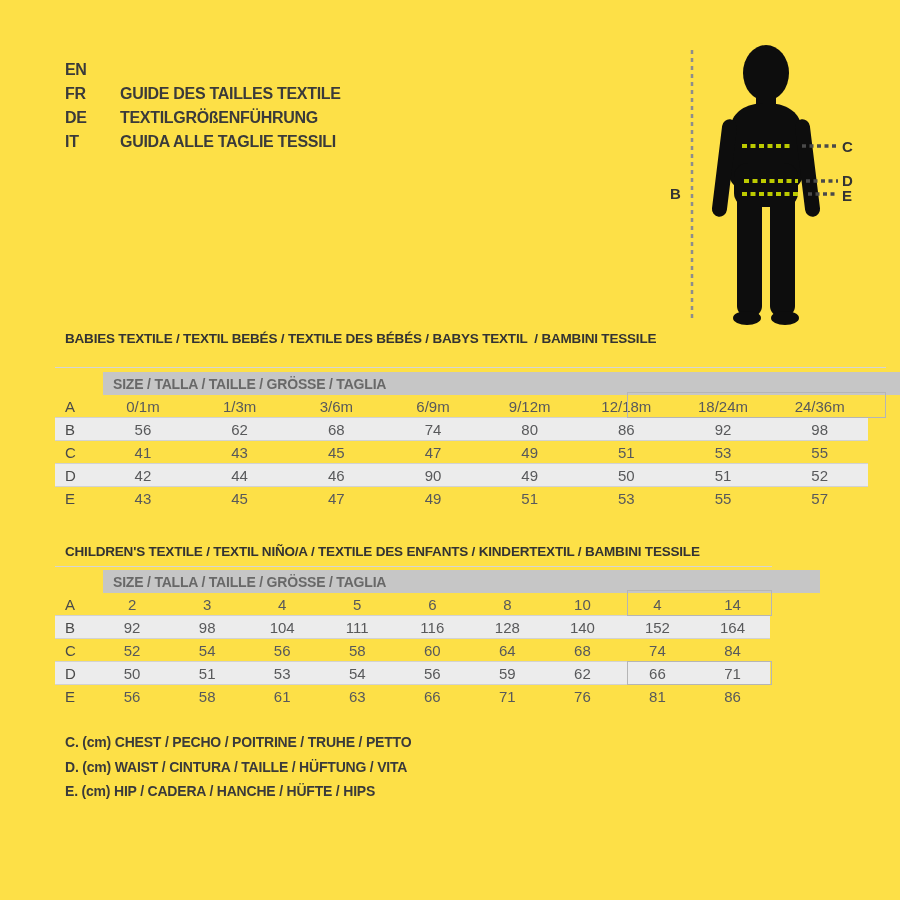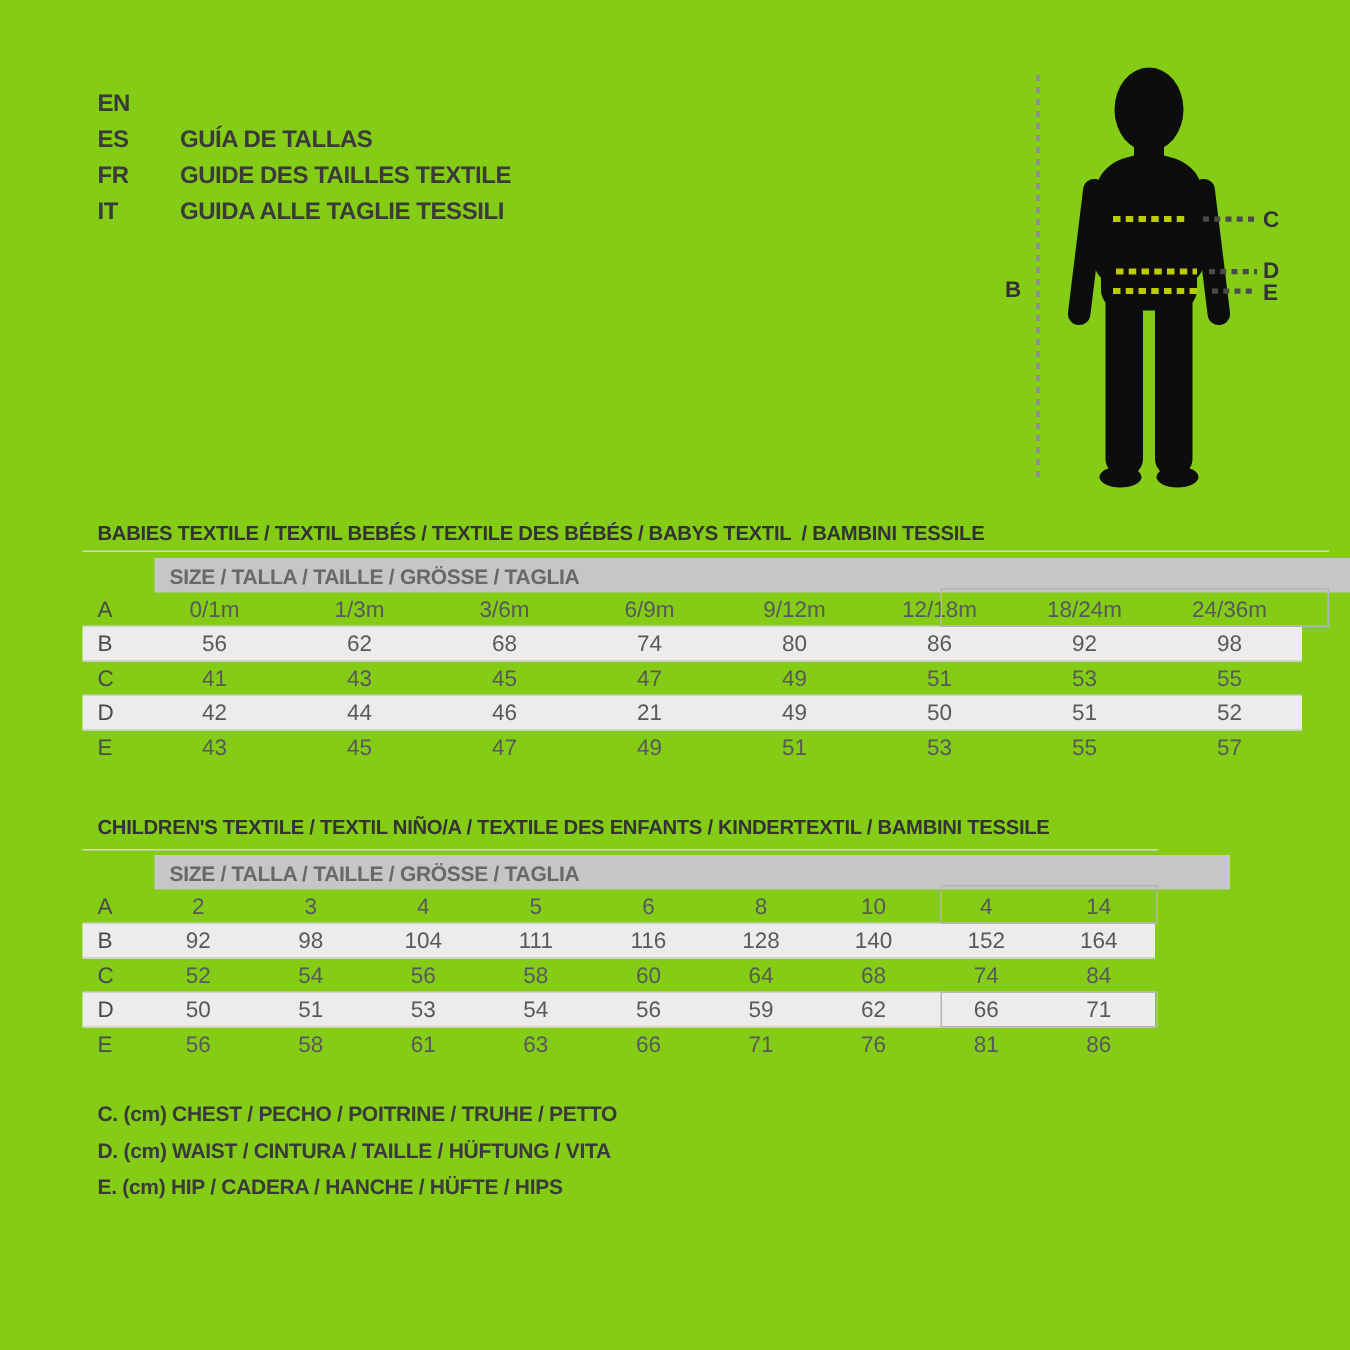--- a/index.html
+++ b/index.html
@@ -1,35 +1,35 @@
 <!DOCTYPE html>
 <html><head>
 <meta charset="utf-8">
 <style>
   html,body{margin:0;padding:0;background:#fff;}
-  .page{position:relative;width:900px;height:900px;background:#84cc16;overflow:hidden;
+  .page{position:relative;width:900px;height:900px;background:#fde047;overflow:hidden;
         font-family:"Liberation Sans",sans-serif;color:#3d3d3d;}
 
   
   .lang-header{position:absolute;left:65px;top:58px;}
   .lang-row{display:flex;line-height:24px;}
   .lang-code{width:55px;font-size:16px;font-weight:bold;letter-spacing:-0.3px;color:#3a3a3a;}
   .lang-title{font-size:16px;font-weight:bold;letter-spacing:-0.3px;color:#3a3a3a;white-space:pre;}
 
   
   .figure-svg{position:absolute;left:660px;top:35px;}
   .m-label{position:absolute;font-size:15px;font-weight:600;color:#333;letter-spacing:-0.2px;}
   .lbl-b{left:670px;top:185px;}
   .lbl-c{left:842px;top:138px;}
   .lbl-d{left:842px;top:172px;}
   .lbl-e{left:842px;top:187px;}
 
   
   .sec-title{position:absolute;left:65px;font-size:13.5px;font-weight:bold;letter-spacing:-0.2px;color:#333;white-space:pre;}
-  .babies-title{top:348px;}
+  .babies-title{top:331px;}
   .children-title{top:544px;}
 
   .hairline{position:absolute;left:55px;height:1px;background:#d5d5d5;}
   .hl-babies{top:367px;width:831px;}
   .hl-children{top:566px;width:717px;}
 
   
   .size-bar{position:absolute;left:55px;height:23px;background:#c6c6c6;
             font-size:14px;font-weight:bold;color:#686868;letter-spacing:-0.2px;
             display:flex;align-items:center;padding-left:10px;box-sizing:border-box;margin-left:48px;}
@@ -61,26 +61,26 @@
 </head>
 <body>
 
 <div class="page">
 
   <section class="lang-header">
     <div class="lang-row">
       <span class="lang-code">EN</span>
     </div>
     <div class="lang-row">
-      <span class="lang-code">ES</span>
-      <span class="lang-title">GUÍA DE TALLAS</span>
-    </div>
-    <div class="lang-row">
       <span class="lang-code">FR</span>
       <span class="lang-title">GUIDE DES TAILLES TEXTILE</span>
+    </div>
+    <div class="lang-row">
+      <span class="lang-code">DE</span>
+      <span class="lang-title">TEXTILGRÖßENFÜHRUNG</span>
     </div>
     <div class="lang-row">
       <span class="lang-code">IT</span>
       <span class="lang-title">GUIDA ALLE TAGLIE TESSILI</span>
     </div>
   </section>
 
   <svg class="figure-svg" width="240" height="300" viewBox="0 0 240 300">
 
     <line x1="32" y1="15" x2="32" y2="283" stroke="#8d8d8d" stroke-width="2.5" stroke-dasharray="4 4"></line>
@@ -147,21 +147,21 @@
         <span class="t-cell">49</span>
         <span class="t-cell">51</span>
         <span class="t-cell">53</span>
         <span class="t-cell">55</span>
       </div>
       <div class="t-row alt">
         <span class="t-label">D</span>
         <span class="t-cell">42</span>
         <span class="t-cell">44</span>
         <span class="t-cell">46</span>
-        <span class="t-cell">21</span>
+        <span class="t-cell">90</span>
         <span class="t-cell">49</span>
         <span class="t-cell">50</span>
         <span class="t-cell">51</span>
         <span class="t-cell">52</span>
       </div>
       <div class="t-row">
         <span class="t-label">E</span>
         <span class="t-cell">43</span>
         <span class="t-cell">45</span>
         <span class="t-cell">47</span>

